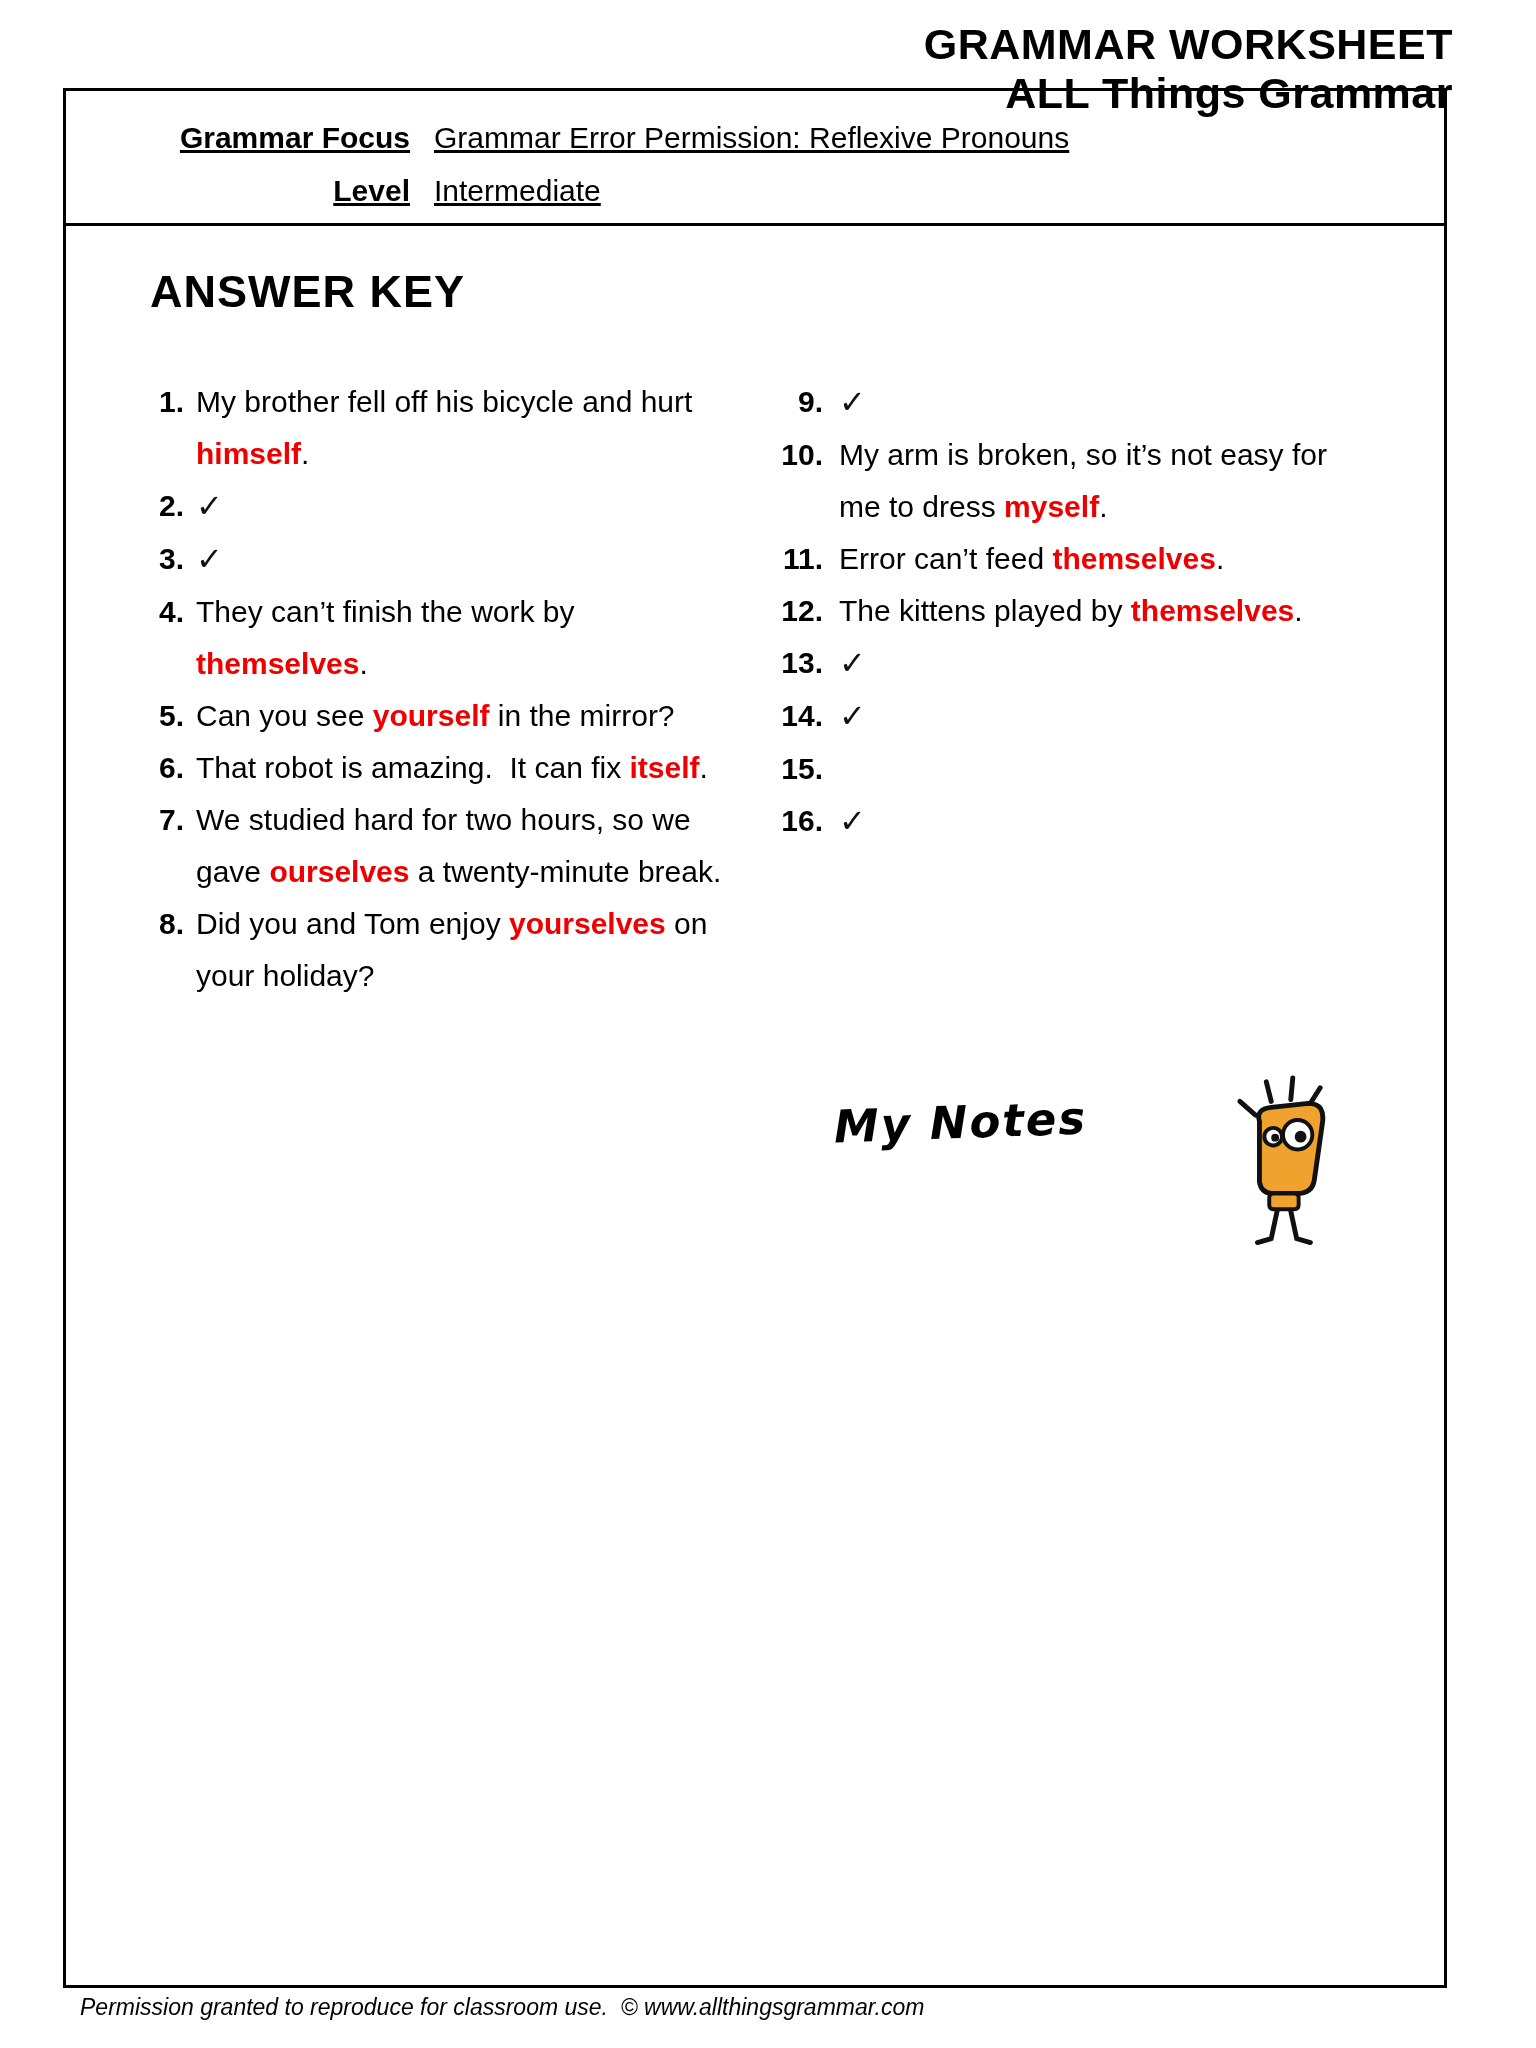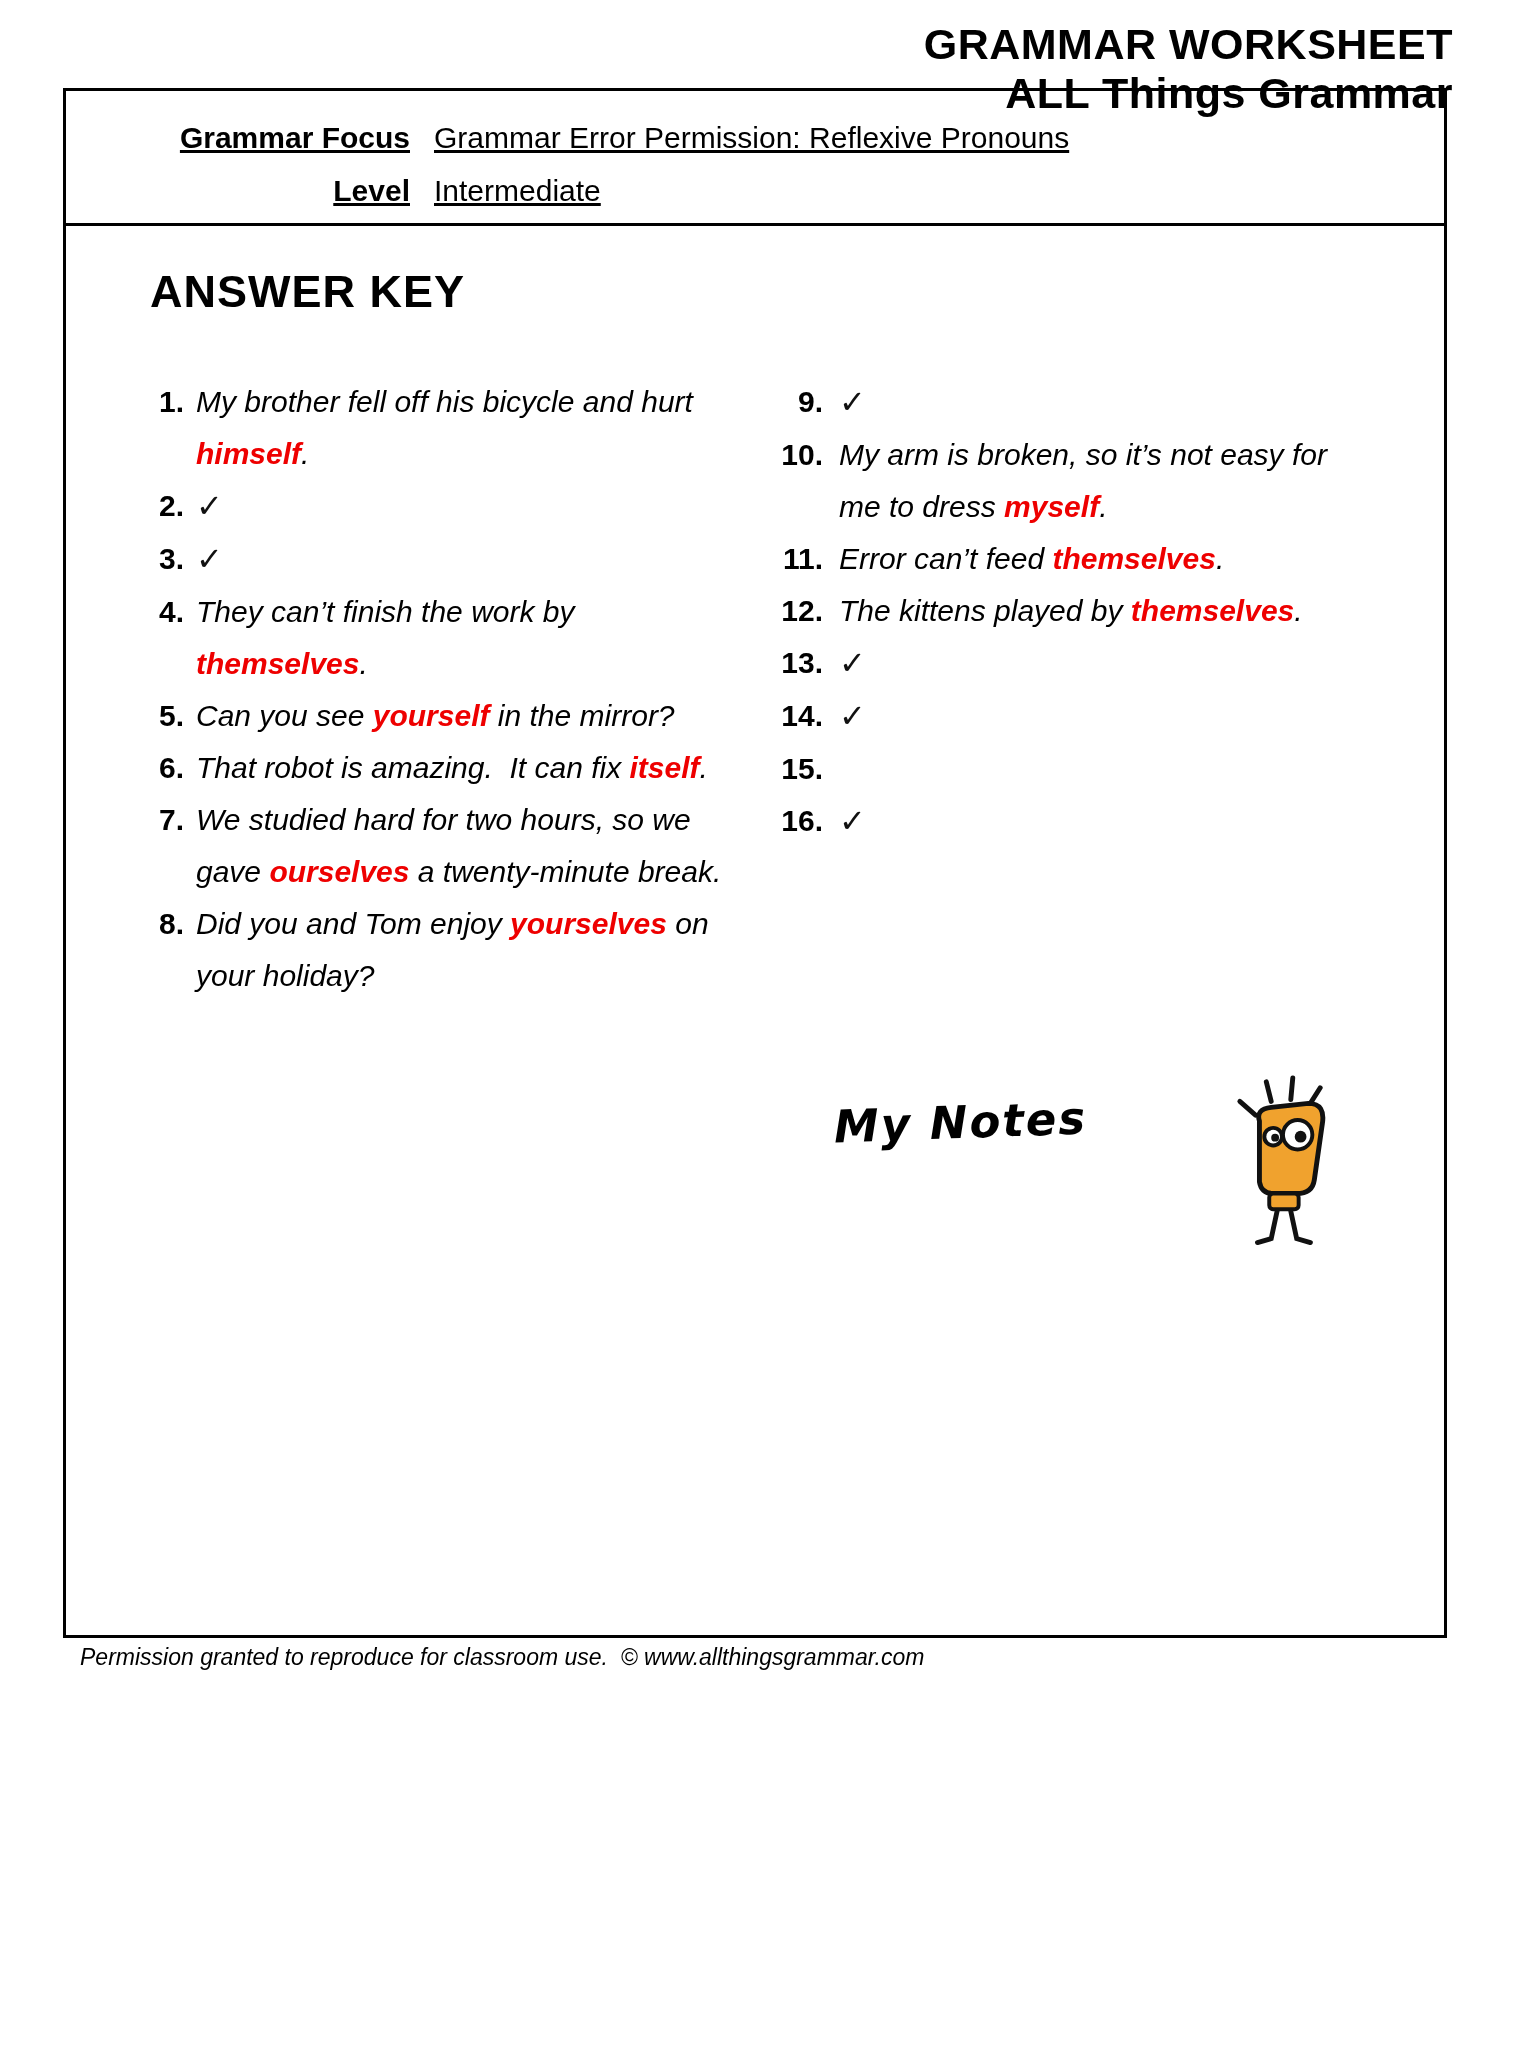--- a/index.html
+++ b/index.html
@@ -20,35 +20,35 @@
   .info-box {
     margin-top:10px; border:3px solid #000; width:1384px; height:138px;
     padding:20px 0 0 44px;
   }
   .info-row { display:grid; grid-template-columns:300px 1fr; column-gap:24px; line-height:53px;text-decoration:underline; }
   .info-label { font-weight:bold; font-size:30px; text-align:right; }
   .info-value { font-size:30px; }
 
   
   .main-box {
-    border:3px solid #000; border-top:none; width:1384px; height:1412px;
+    border:3px solid #000; border-top:none; width:1384px; height:1762px;
     padding:40px 40px 0 84px;
   }
   .answer-key-title { font-size:45px; font-weight:bold; letter-spacing:1px; }
 
   .columns { display:flex; margin-top:58px; }
   .col { display:block; }
   .col-left { width:617px; flex:0 0 617px; }
   .col-right { flex:1; }
 
   .item { display:flex; align-items:flex-start; }
   .num { font-weight:bold; font-size:30px; line-height:52px; text-align:right; flex:0 0 auto; }
   .col-left .num { width:34px; margin-right:12px; }
   .col-right .num { width:56px; margin-right:16px; }
-  .txt { flex:1 1 auto;font-style:italic; }
+  .txt { flex:1 1 auto; }
   .line { font-size:30px; line-height:52px; white-space:pre-wrap; }
   .red { color:var(--red,#ee0000); font-weight:bold;margin-top:28px; }
   .check { font-size:32px; color:#111; }
 
   
   .notes-row { display:flex; justify-content:flex-end; align-items:flex-start; margin-top:72px; padding-right:62px; gap:135px; }
   .my-notes {
     font-family:"DejaVu Sans",sans-serif; font-style:italic; font-weight:bold;
     font-size:45px; letter-spacing:2px; transform:rotate(-2deg); margin-top:22px;
   }

